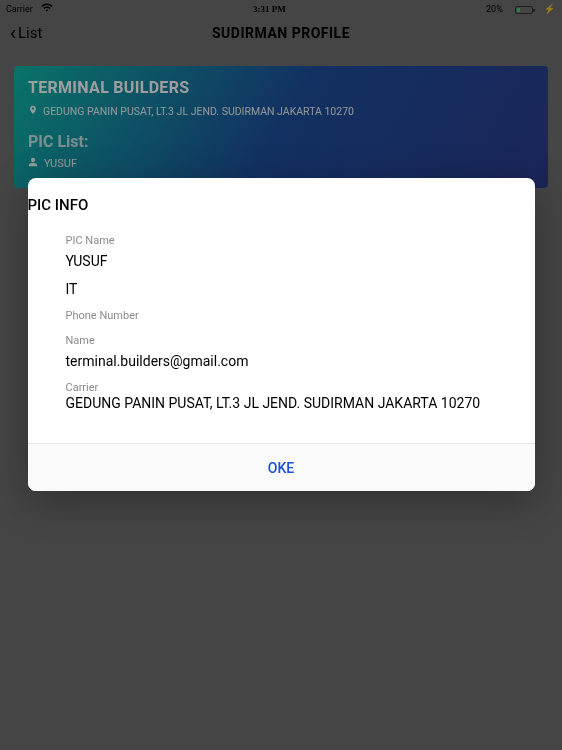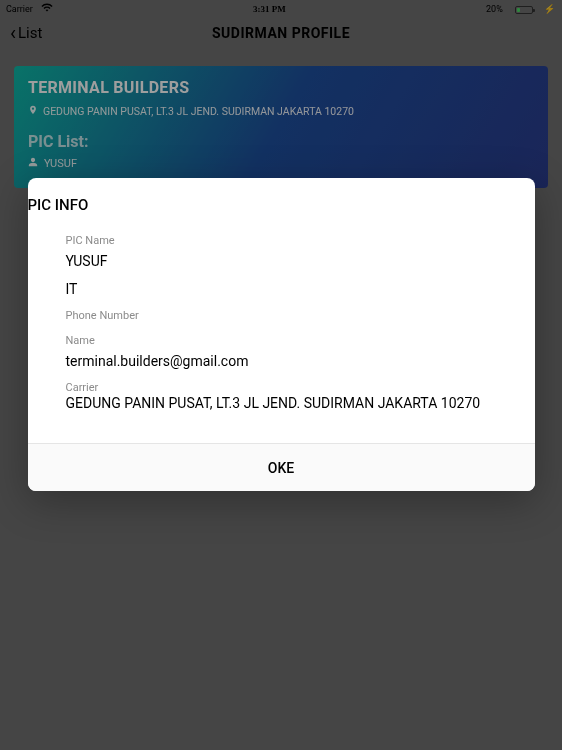--- a/index.html
+++ b/index.html
@@ -28,21 +28,21 @@
     
     .overlay { position: absolute; inset: 0; background: rgba(0,0,0,0.38); display: flex; align-items: flex-start; justify-content: center; padding-top: 178px; }
     .modal { width: 507px; background: #fff; border-radius: 8px; box-shadow: 0 10px 40px rgba(0,0,0,0.3); overflow: hidden; }
     .modal-title { text-align: left; font-size: 15px; font-weight: 500; padding: 18px 0 14px; }
     .modal-body { padding: 6px 26px 20px; margin-left: 12px; }
     .field { margin-bottom: 12px; }
     .field-label { font-size: 11px; color: #8b8b8b; margin-bottom: 6px; }
     .field-value { font-size: 14px; color: #000; }
     .field-tight .field-label { margin-bottom: 1px; }
     .modal-footer { border-top: 1px solid #e5e5e5; background: #fafafa; text-align: center; padding: 14px 0; }
-    .oke-btn { color: #000000; font-size: 14px; font-weight: 500; }
+    .oke-btn { color: #1d4ed8; font-size: 14px; font-weight: 500; }
   </style>
 </head>
 <body>
 
 <div class="status-bar">
   <div class="status-left">
     <span>Carrier</span>
     <span>
       <svg width="12" height="9" viewBox="0 0 12 9">
           <path d="M6 8.5 L4.6 7.1 a2 2 0 0 1 2.8 0 Z M2.5 5 a5 5 0 0 1 7 0 l-1 1 a3.6 3.6 0 0 0 -5 0 Z M0.4 2.9 a8 8 0 0 1 11.2 0 l-1 1 a6.6 6.6 0 0 0 -9.2 0 Z" fill="#000"></path>

